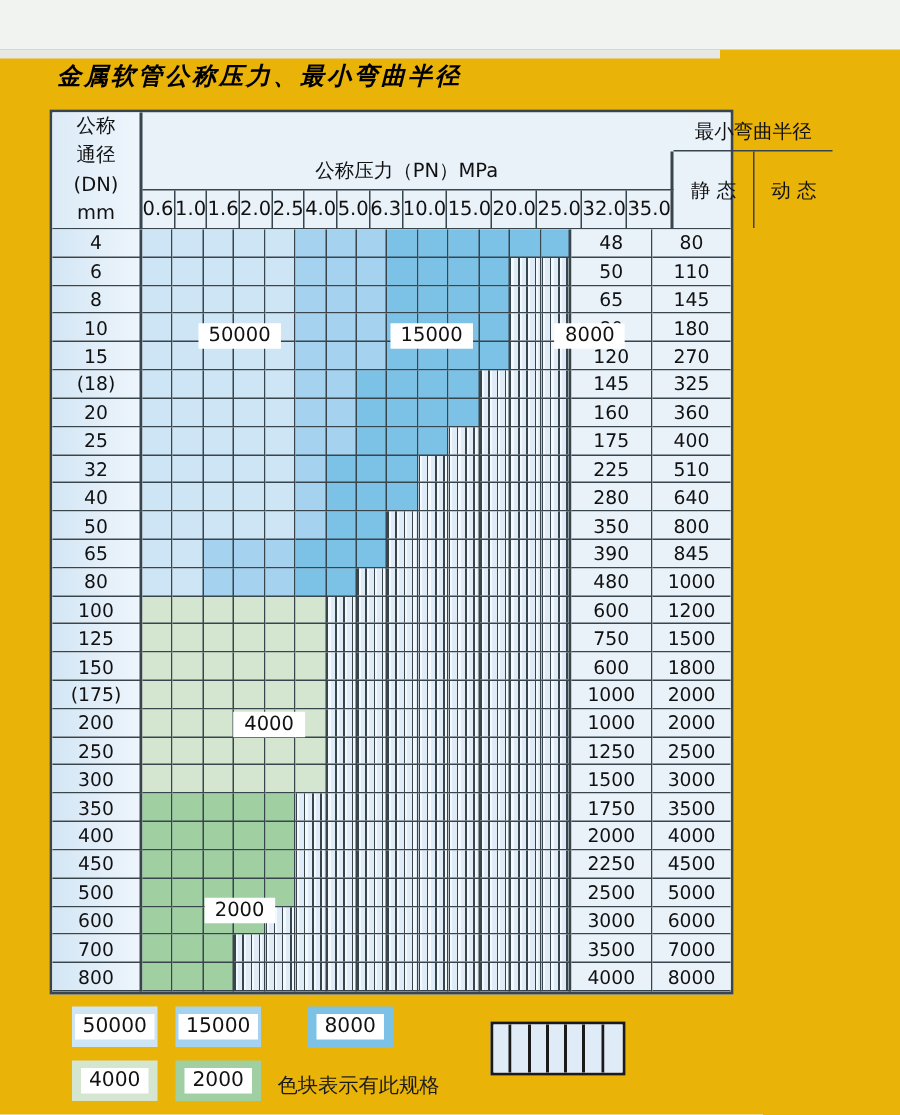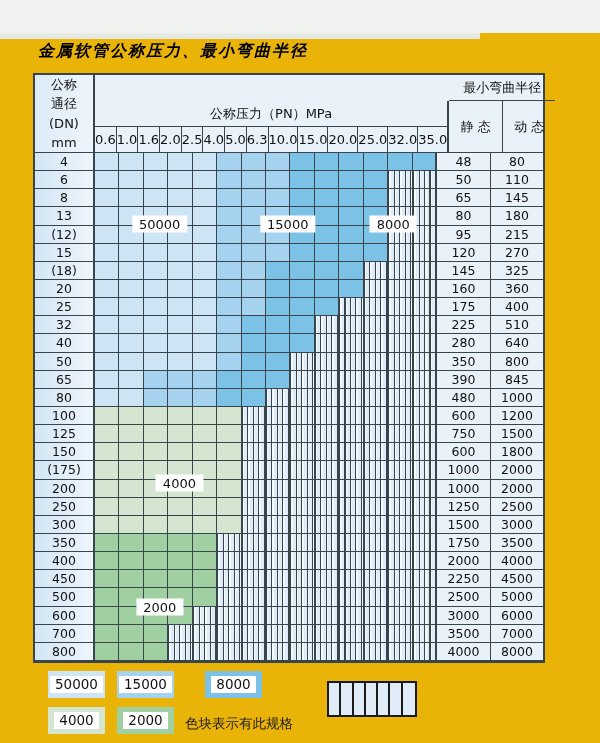--- a/index.html
+++ b/index.html
@@ -1,21 +1,21 @@
 <!DOCTYPE html>
 <html><head>
 <meta charset="utf-8">
 <style>
   html,body{margin:0;padding:0;}
   body{width:600px;height:743px;background:#f1f3f0;font-family:"DejaVu Sans","Liberation Sans",sans-serif;color:#111;}
   .page{position:relative;width:600px;height:743px;overflow:hidden;background:#eab308;margin-top:33px;}
   .top-strip{position:absolute;left:0;top:0;width:480px;height:6px;background:#e6e8e4;}
   .title{position:absolute;left:38px;top:8px;font-family:"DejaVu Serif","Liberation Serif",serif;
          font-weight:bold;font-style:italic;font-size:16px;letter-spacing:2px;color:#000;white-space:nowrap;}
-  .spec-table{position:absolute;left:33px;top:40px;width:512px;height:590px;border:2px solid #39454d;background:#fff;box-sizing:border-box;}
+  .spec-table{position:absolute;left:33px;top:40px;width:456px;height:590px;border:2px solid #39454d;background:#fff;box-sizing:border-box;}
   
   .thead{display:grid;grid-template-columns:60px repeat(14,1fr) 54px 52px;grid-template-rows:26px 26px 25px;
          height:77px;border-bottom:1px solid #39454d;background:#e9f1f9;}
   .thead > div{display:flex;align-items:center;justify-content:center;font-size:13px;box-sizing:border-box;}
   .h-dn{grid-area:1/1/4/2;border-right:2px solid #39454d;flex-direction:column;line-height:1.5;font-size:13px;
         background:linear-gradient(90deg,#dcebf7,#eef5fc);}
   .h-cycles{grid-area:1/2/2/16;border-right:2px solid #39454d;border-bottom:1px solid #39454d;}
   .h-radius{grid-area:1/16/2/18;border-bottom:1px solid #39454d;font-size:12.5px;}
   .h-pn{grid-area:2/2/3/16;border-right:2px solid #39454d;border-bottom:1px solid #39454d;}
   .h-static{grid-area:2/16/4/17;border-right:1px solid #39454d;}
@@ -133,56 +133,37 @@
           <div class="c pc" style="background: rgb(124, 194, 231);"></div>
           <div class="c pc" style="background: rgb(124, 194, 231);"></div>
           <div class="c pc" style="background: rgb(124, 194, 231);"></div>
           <div class="c pc" style="background: rgb(124, 194, 231);"></div>
           <div class="c pc nospec"></div>
           <div class="c pc lastp nospec"></div>
           <div class="c sv">65</div>
           <div class="c dv">145</div>
         </div>
         <div class="t-row">
-          <div class="c dn">13</div>
+          <div class="c dn">10</div>
           <div class="c pc" style="background: rgb(205, 229, 245);"></div>
           <div class="c pc" style="background: rgb(205, 229, 245);"></div>
           <div class="c pc" style="background: rgb(205, 229, 245);"></div>
           <div class="c pc" style="background: rgb(205, 229, 245);"></div>
           <div class="c pc" style="background: rgb(205, 229, 245);"></div>
           <div class="c pc" style="background: rgb(165, 210, 238);"></div>
           <div class="c pc" style="background: rgb(165, 210, 238);"></div>
           <div class="c pc" style="background: rgb(165, 210, 238);"></div>
           <div class="c pc" style="background: rgb(124, 194, 231);"></div>
           <div class="c pc" style="background: rgb(124, 194, 231);"></div>
           <div class="c pc" style="background: rgb(124, 194, 231);"></div>
           <div class="c pc" style="background: rgb(124, 194, 231);"></div>
           <div class="c pc nospec"></div>
           <div class="c pc lastp nospec"></div>
           <div class="c sv">80</div>
           <div class="c dv">180</div>
-        </div>
-        <div class="t-row">
-          <div class="c dn">(12)</div>
-          <div class="c pc" style="background: rgb(205, 229, 245);"></div>
-          <div class="c pc" style="background: rgb(205, 229, 245);"></div>
-          <div class="c pc" style="background: rgb(205, 229, 245);"></div>
-          <div class="c pc" style="background: rgb(205, 229, 245);"></div>
-          <div class="c pc" style="background: rgb(205, 229, 245);"></div>
-          <div class="c pc" style="background: rgb(165, 210, 238);"></div>
-          <div class="c pc" style="background: rgb(165, 210, 238);"></div>
-          <div class="c pc" style="background: rgb(165, 210, 238);"></div>
-          <div class="c pc" style="background: rgb(124, 194, 231);"></div>
-          <div class="c pc" style="background: rgb(124, 194, 231);"></div>
-          <div class="c pc" style="background: rgb(124, 194, 231);"></div>
-          <div class="c pc" style="background: rgb(124, 194, 231);"></div>
-          <div class="c pc nospec"></div>
-          <div class="c pc lastp nospec"></div>
-          <div class="c sv">95</div>
-          <div class="c dv">215</div>
         </div>
         <div class="t-row">
           <div class="c dn">15</div>
           <div class="c pc" style="background: rgb(205, 229, 245);"></div>
           <div class="c pc" style="background: rgb(205, 229, 245);"></div>
           <div class="c pc" style="background: rgb(205, 229, 245);"></div>
           <div class="c pc" style="background: rgb(205, 229, 245);"></div>
           <div class="c pc" style="background: rgb(205, 229, 245);"></div>
           <div class="c pc" style="background: rgb(165, 210, 238);"></div>
           <div class="c pc" style="background: rgb(165, 210, 238);"></div>

